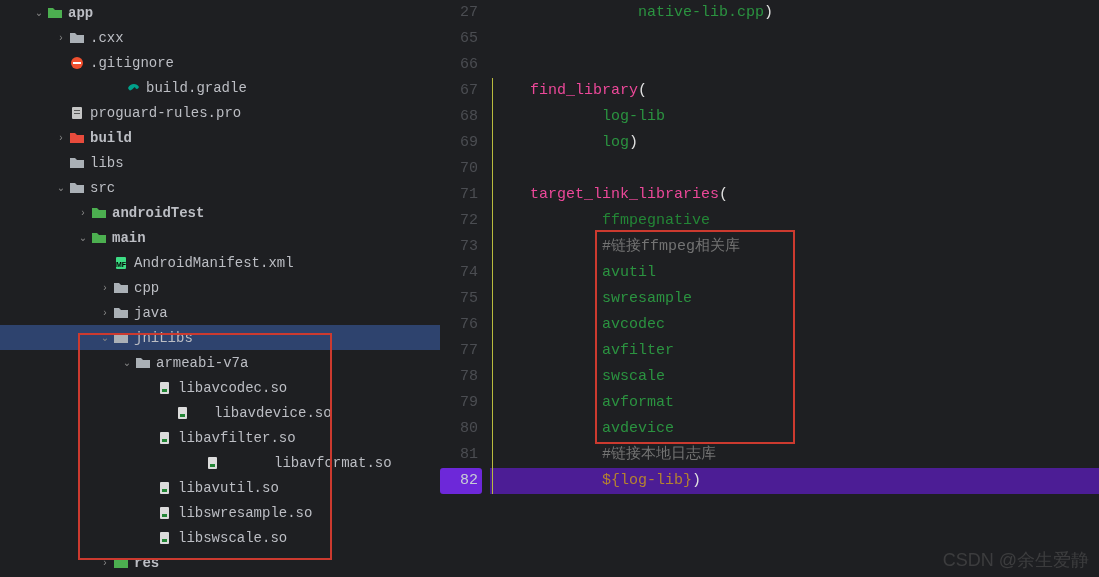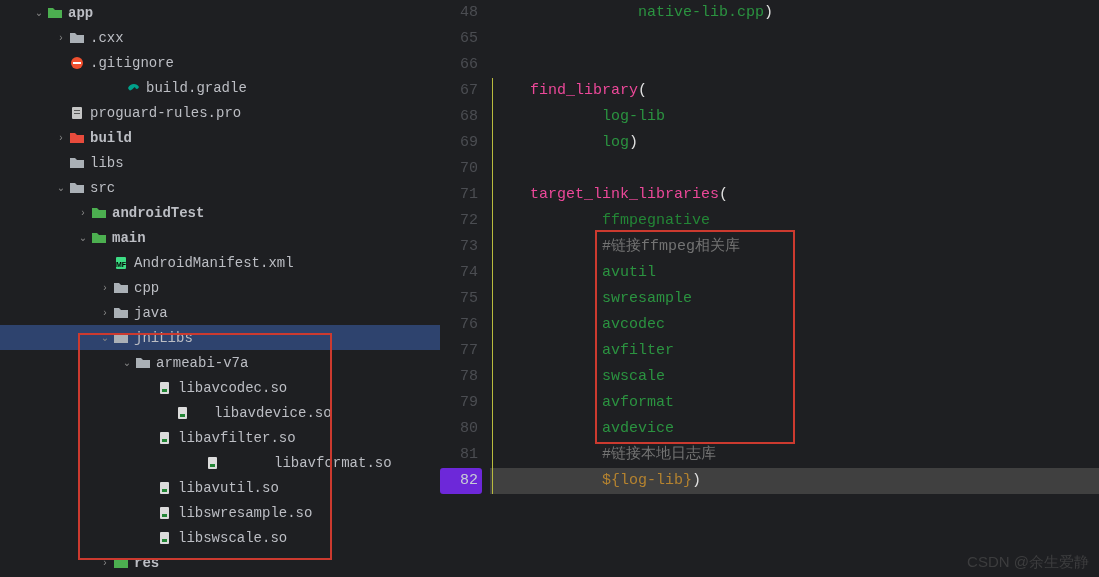--- a/index.html
+++ b/index.html
@@ -71,39 +71,39 @@
       border-radius: 3px;
       padding-right: 4px;
       margin-right: -4px;
     }
     .code-area {
       flex: 1;
       position: relative;
     }
     .code-line { height: 26px; white-space: pre; position: relative; }
     .code-line.active-line {
-      background: #404040;
+      background: #4c1d95;
     }
     .code-line .indent-guide {
       border-left: 1px solid #b9bb3e;
       position: absolute;
       top: 0; bottom: 0;
     }
     .tok-fn { color: #ec4899; }
     .tok-paren { color: #e0e0e0; }
     .tok-arg { color: #2b9340; }
     .tok-comment { color: #737373; }
     .tok-var { color: #b5832f; }
     .tok-ffmpeg { color: #238636; }
     .watermark {
       position: absolute;
       bottom: 5px;
       right: 10px;
       color: #555;
-      font-size: 15px;
+      font-size: 18px;
       opacity: 0.55;
     }
     .editor-highlight-red {
       position: absolute;
       border: 2px solid #cc3a2f;
       pointer-events: none;
     }
   </style>
 </head>
 <body>
@@ -327,21 +327,21 @@
           </svg>
         </span>
         <span class="label bold">res</span>
       </div>
     </div>
   <div class="highlight-red" style="left:78px; top:333px; width:254px; height:227px;"></div>
 </div>
 
 <div class="editor">
   <div class="gutter" id="gutter">
-      <div class="line-num">48</div>
+      <div class="line-num">27</div>
       <div class="line-num">65</div>
       <div class="line-num">66</div>
       <div class="line-num">67</div>
       <div class="line-num">68</div>
       <div class="line-num">69</div>
       <div class="line-num">70</div>
       <div class="line-num">71</div>
       <div class="line-num">72</div>
       <div class="line-num">73</div>
       <div class="line-num">74</div>

